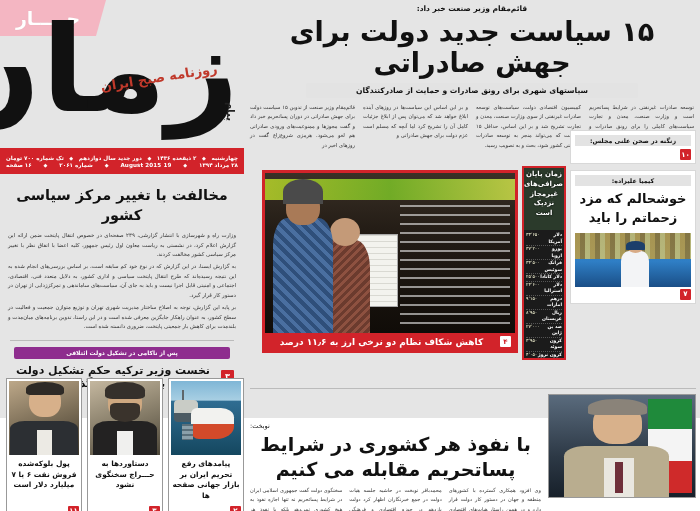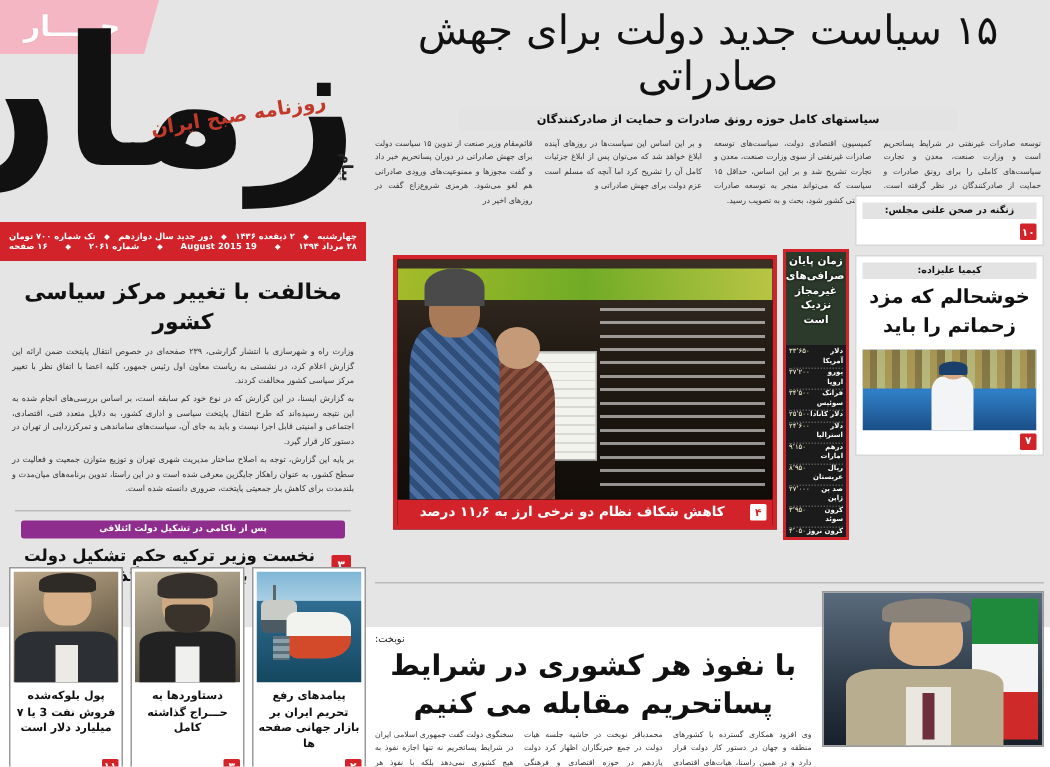--- a/index.html
+++ b/index.html
@@ -121,21 +121,21 @@
 
   
   .center-top {
     position: absolute; left: 248px; top: 4px; width: 448px;
   }
   .kicker {
     text-align: center; font-size: 7.5px; font-weight: bold; color: #111;
     padding-bottom: 2px;
   }
   .main-head {
-    text-align: center; font-size: 27px; font-weight: normal; color: #111;
+    text-align: center; font-size: 27px; font-weight: bold; color: #111;
     line-height: 1.15; padding: 1px 0 5px; letter-spacing: -.3px;
   }
   .sub-head {
     margin: 0 auto 5px; background: #e3e3e3; color: #111;
     font-size: 7.6px; font-weight: bold; text-align: center;
     padding: 3px 10px; width: 74%; border-radius: 1px;
   }
   .lead-cols {
     display: flex; gap: 8px; padding: 0 2px;
   }
@@ -423,46 +423,47 @@
     <div class="card">
       <div class="card-photo">
         <div class="scene sc-portrait-a">
           <div class="body"></div>
             <div class="shirt"></div>
             <div class="head"></div>
           <div class="hair"></div>
             <div class="beard"></div>
         </div>
       </div>
-      <div class="card-caption">دستاوردها به حـــراج گذاشته کامل</div>
+      <div class="card-caption">دستاوردها به حـــراج سخنگوی نشود</div>
       <div class="card-badge-wrap">
         <span class="pgbadge">۳</span>
       </div>
     </div>
 
     <div class="card">
       <div class="card-photo">
         <div class="scene sc-portrait-b">
           <div class="body"></div>
             <div class="shirt"></div>
             <div class="head"></div>
             <div class="hair"></div>
         </div>
       </div>
-      <div class="card-caption">پول بلوکه‌شده فروش نفت 3 یا ۷ میلیارد دلار است</div>
+      <div class="card-caption">پول بلوکه‌شده فروش نفت ۶ یا ۷ میلیارد دلار است</div>
       <div class="card-badge-wrap">
         <span class="pgbadge">۱۱</span>
       </div>
     </div>
 
   </div>
 
   <div class="center-top">
+    <div class="kicker">قائم‌مقام وزیر صنعت خبر داد:</div>
     <div class="main-head">۱۵ سیاست جدید دولت برای جهش صادراتی</div>
-    <div class="sub-head">سیاستهای کامل حوزه رونق صادرات و حمایت از صادرکنندگان</div>
+    <div class="sub-head">سیاستهای شهری برای رونق صادرات و حمایت از صادرکنندگان</div>
     <div class="lead-cols">
       <div class="lcol">
         <span>توسعه صادرات غیرنفتی در شرایط پساتحریم است و وزارت صنعت، معدن و تجارت سیاست‌های کاملی را برای رونق صادرات و حمایت از صادرکنندگان در نظر گرفته است.</span>
         <span class="more-link">ادامه در صفحه ۲</span>
       </div>
       <div class="lcol">کمیسیون اقتصادی دولت، سیاست‌های توسعه صادرات غیرنفتی از سوی وزارت صنعت، معدن و تجارت تشریح شد و بر این اساس، حداقل ۱۵ سیاست که می‌تواند منجر به توسعه صادرات غیرنفتی کشور شود، بحث و به تصویب رسید.</div>
       <div class="lcol">و بر این اساس این سیاست‌ها در روزهای آینده ابلاغ خواهد شد که می‌توان پس از ابلاغ جزئیات کامل آن را تشریح کرد اما آنچه که مسلم است عزم دولت برای جهش صادراتی و</div>
       <div class="lcol">قائم‌مقام وزیر صنعت از تدوین ۱۵ سیاست دولت برای جهش صادراتی در دوران پساتحریم خبر داد و گفت مجوزها و ممنوعیت‌های ورودی صادراتی هم لغو می‌شود. هرمزی شروع‌زاع گفت در روزهای اخیر در</div>
     </div>
   </div>

